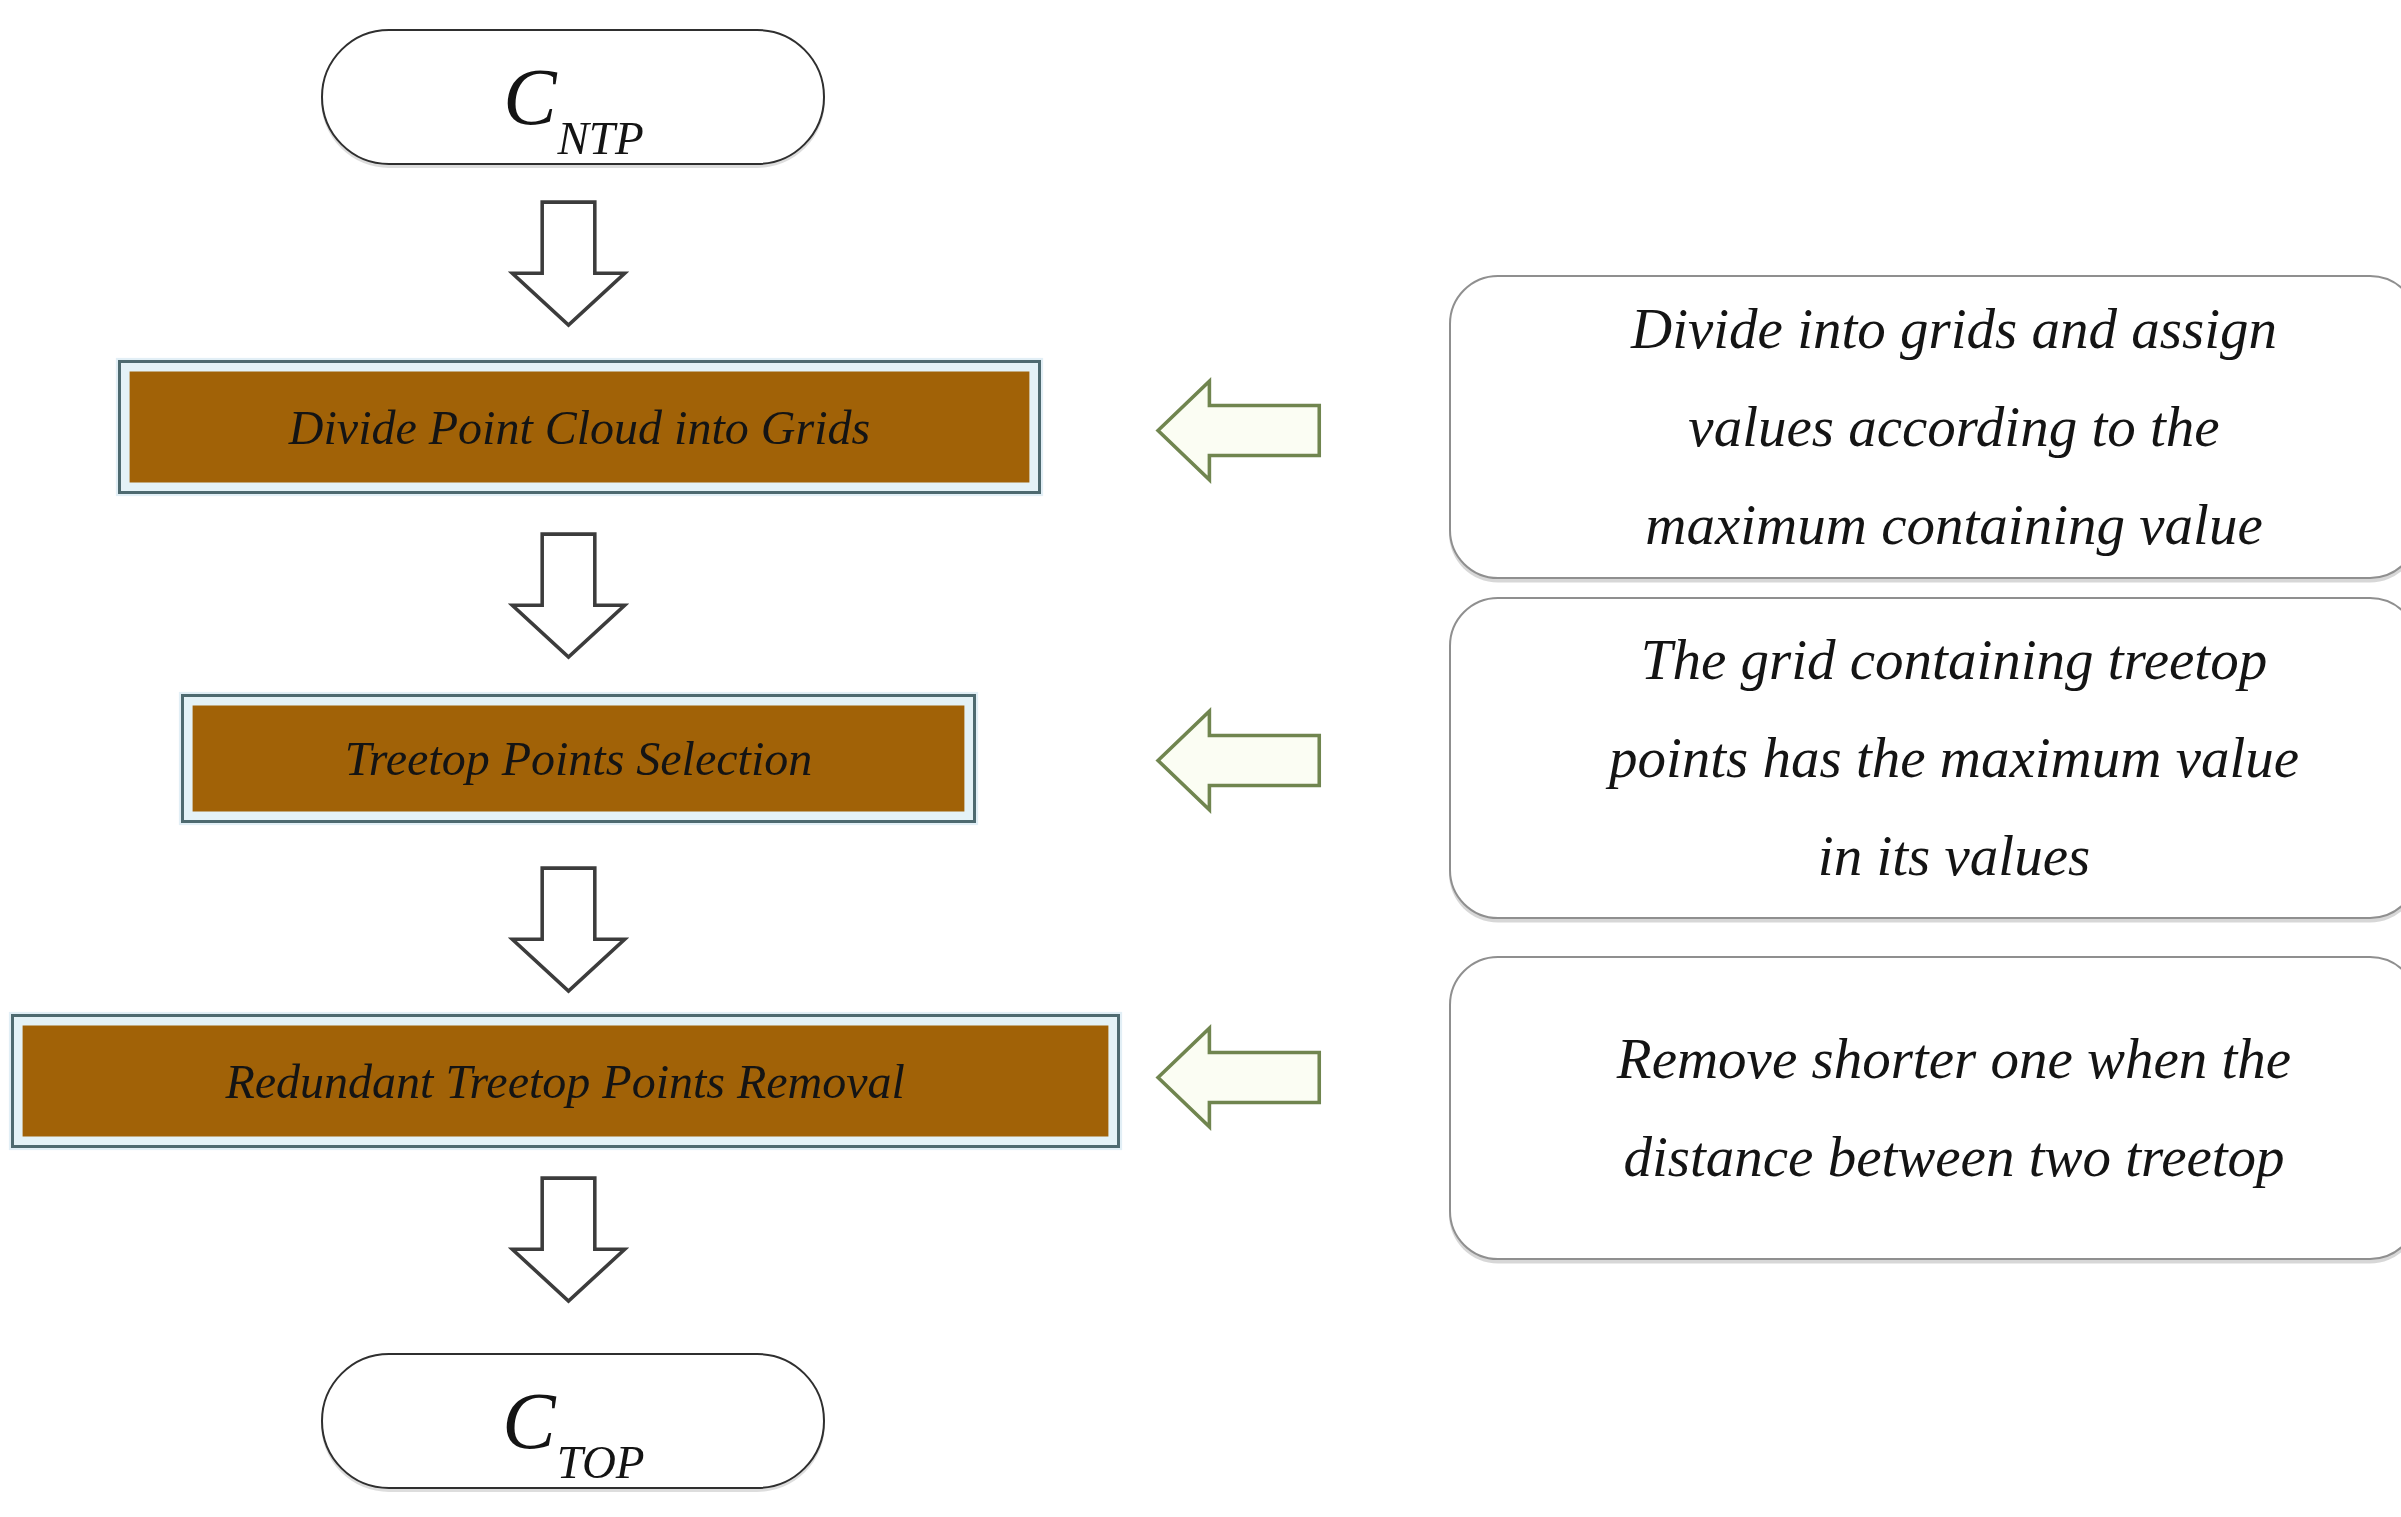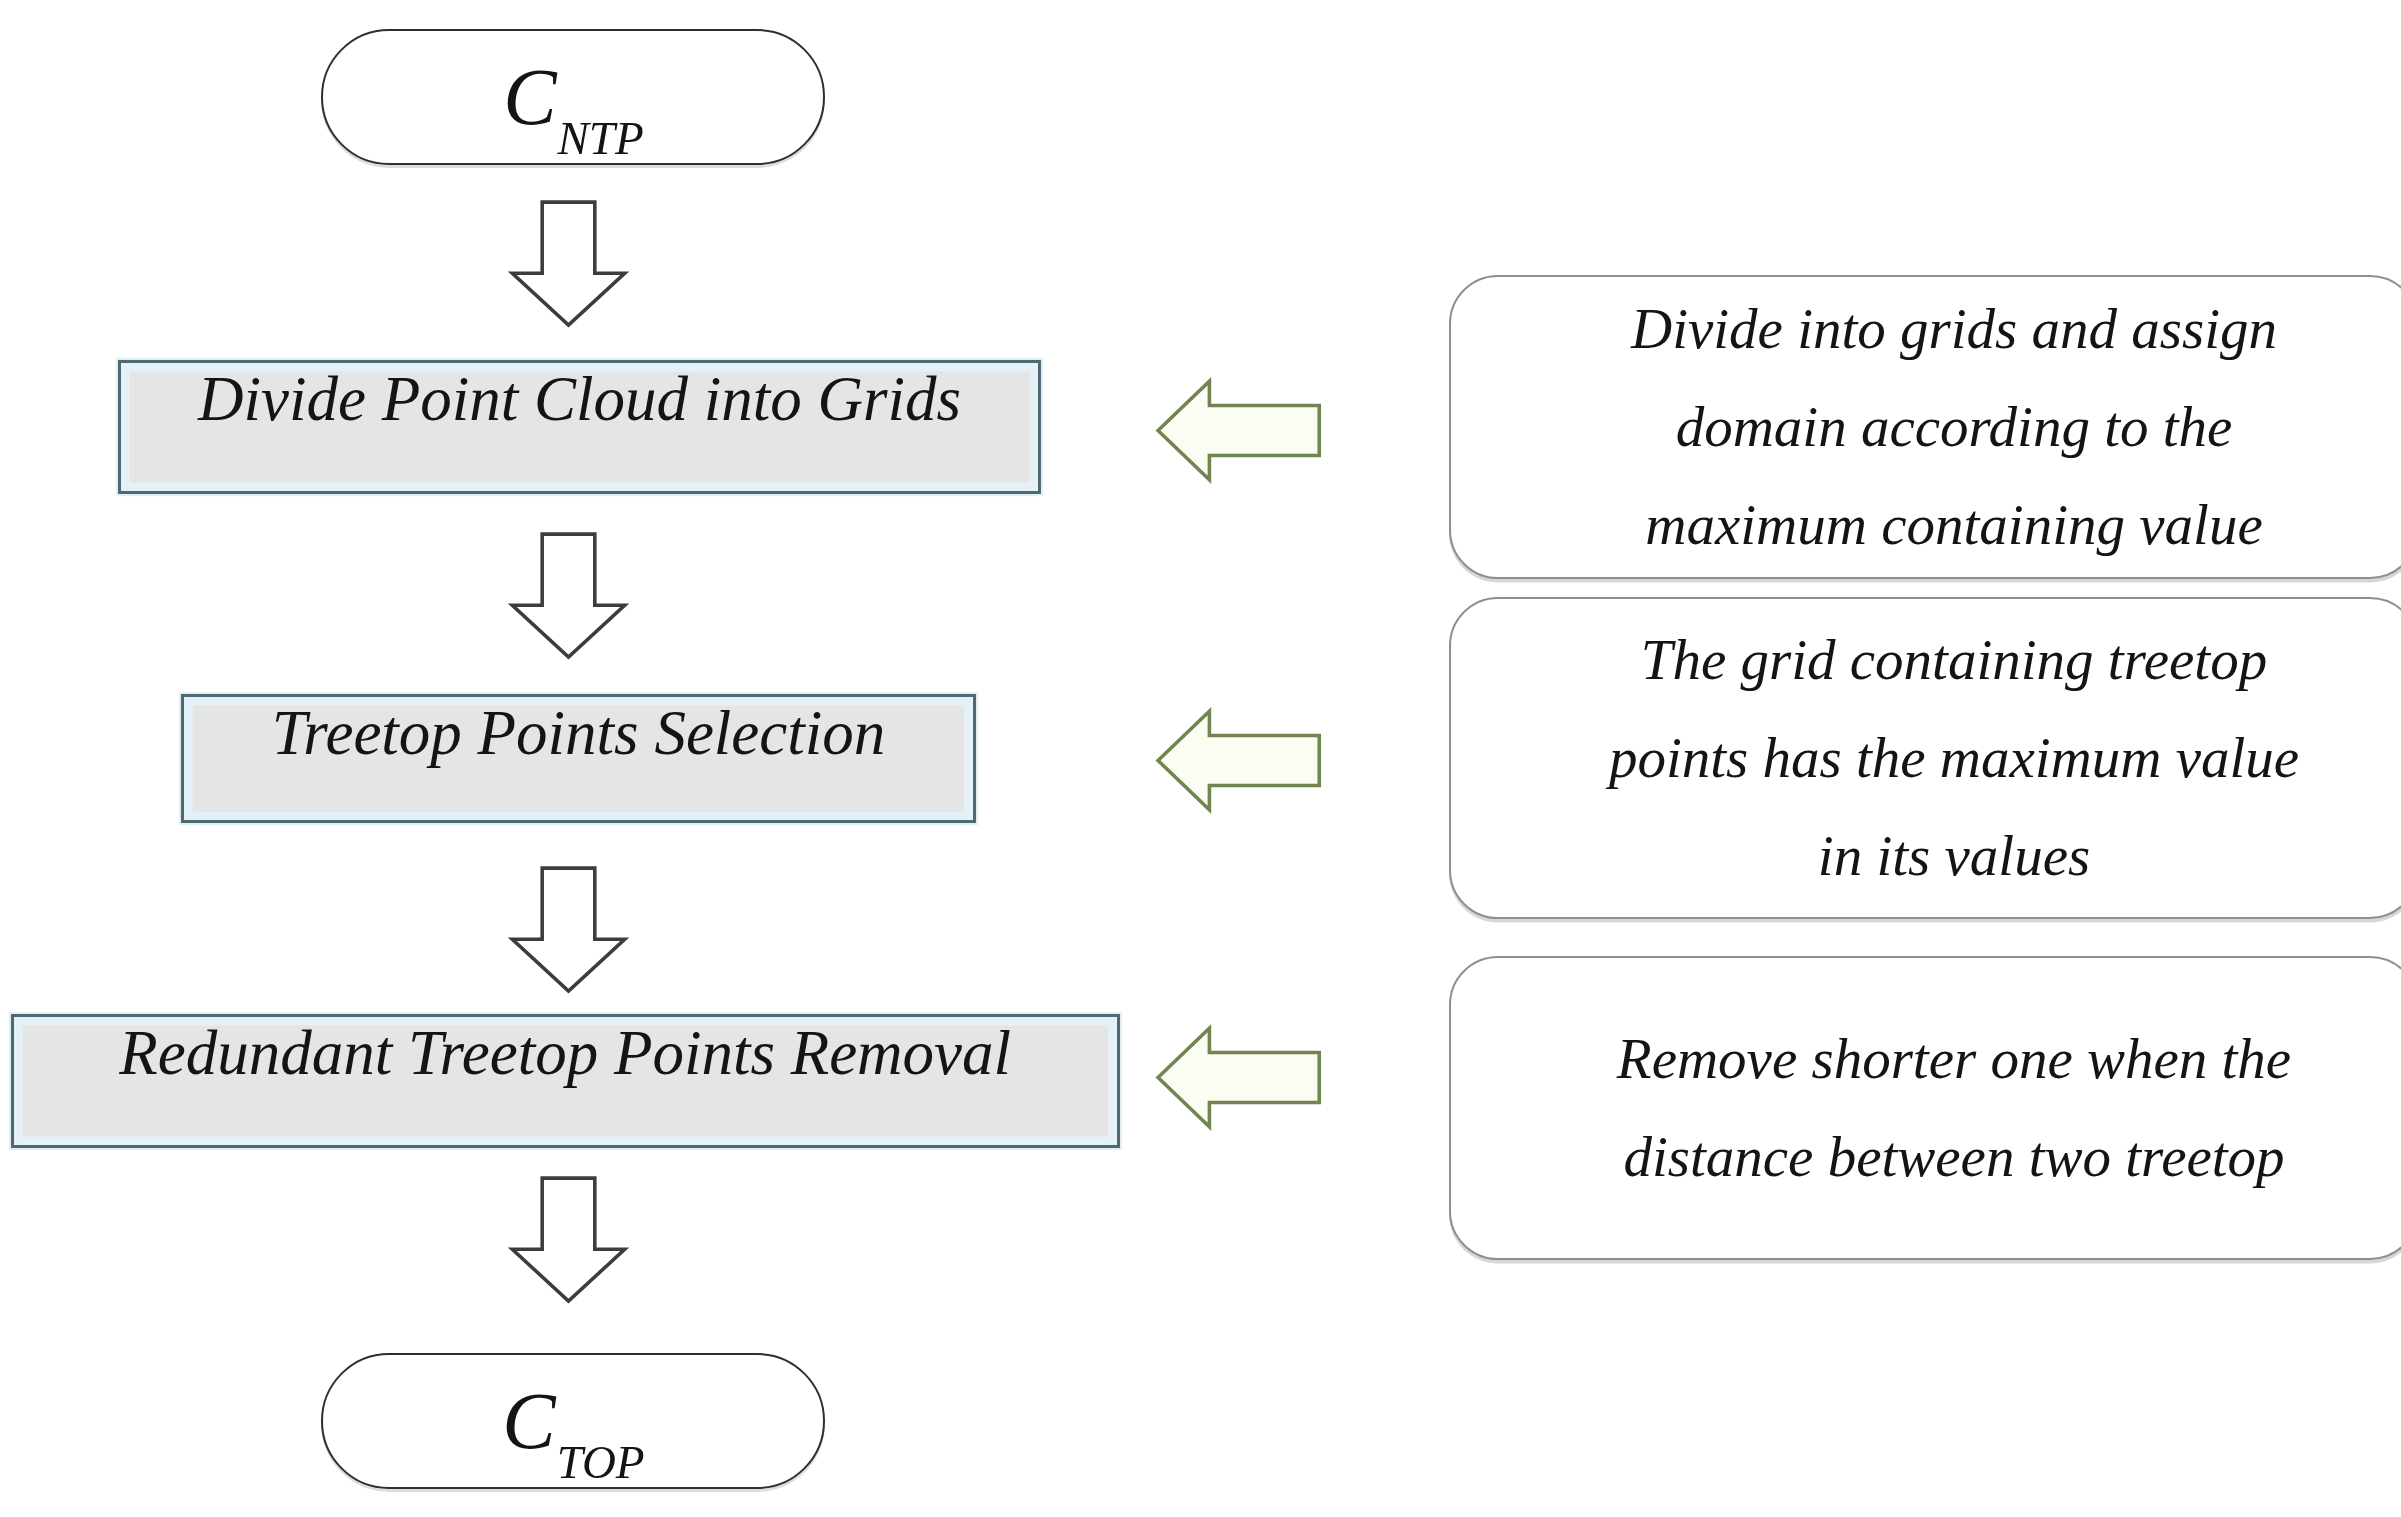--- a/index.html
+++ b/index.html
@@ -33,24 +33,24 @@
     box-shadow:0 2.9px 0 rgba(120,120,120,.25);
   }
   .oval .sym{line-height:1;}
   .oval .sub{font-size:47px;line-height:1;position:relative;top:0.42em;left:0.02em;margin-top:44px;}
   .oval-start{left:321px;top:28.5px;width:500px;height:132px;}
   .oval-end{left:321px;top:1353px;width:500px;height:132px;}
   
   .step{
     position:absolute;
     border:3.6px solid var(--box-border);
-    background:#e5e5e5;
+    background:#a16207;
     box-shadow:inset 0 0 0 8.6px var(--box-inner), 0 0 0 2.1px rgba(190,220,235,.45);
-    display:flex;align-items:flex-start;justify-content:center;
-    font-size:63px;
+    display:flex;align-items:center;justify-content:center;
+    font-size:48px;
     text-align:center;
   }
   .step-1{left:118px;top:360px;width:917px;height:128px;}
   .step-2{left:181px;top:694px;width:789px;height:123px;}
   .step-3{left:10.7px;top:1014px;width:1103px;height:128px;}
   
   .darrow{position:absolute;width:121px;height:128px;}
   .da-1{left:508px;top:200px;}
   .da-2{left:508px;top:532px;}
   .da-3{left:508px;top:866px;}
@@ -141,21 +141,21 @@
     </svg>
   </div>
   <div class="garrow ga-3">
     <svg viewBox="0 0 235 150" width="168" height="107">
       <polygon class="ga-shape" points="4,75 76,6 76,40 230,40 230,110 76,110 76,144"></polygon>
     </svg>
   </div>
 
   <div class="callout call-1">
     <span class="call-line">Divide into grids and assign</span>
-    <span class="call-line">domain according to the</span>
+    <span class="call-line">values according to the</span>
     <span class="call-line">maximum containing value</span>
   </div>
   <div class="callout call-2">
     <span class="call-line">The grid containing treetop</span>
     <span class="call-line">points has the maximum value</span>
     <span class="call-line">in its values</span>
   </div>
   <div class="callout call-3">
     <span class="call-line">Remove shorter one when the</span>
     <span class="call-line">distance between two treetop</span>

